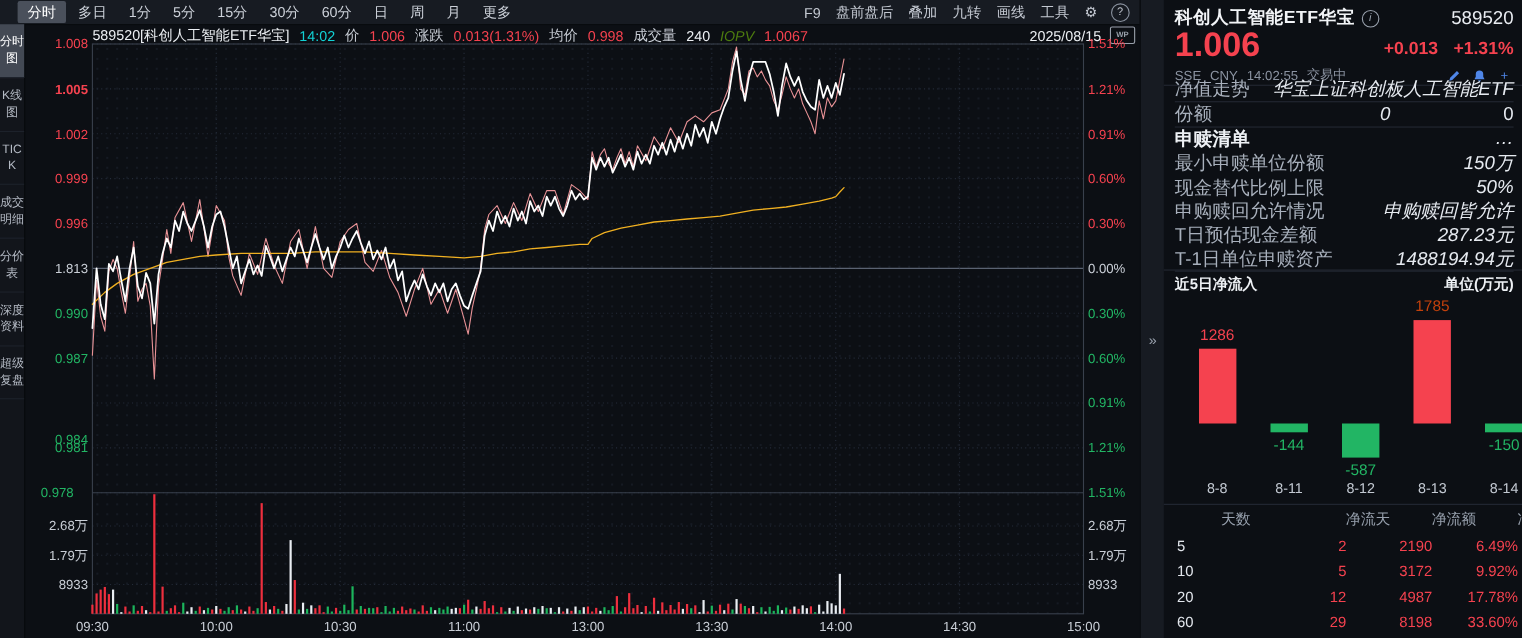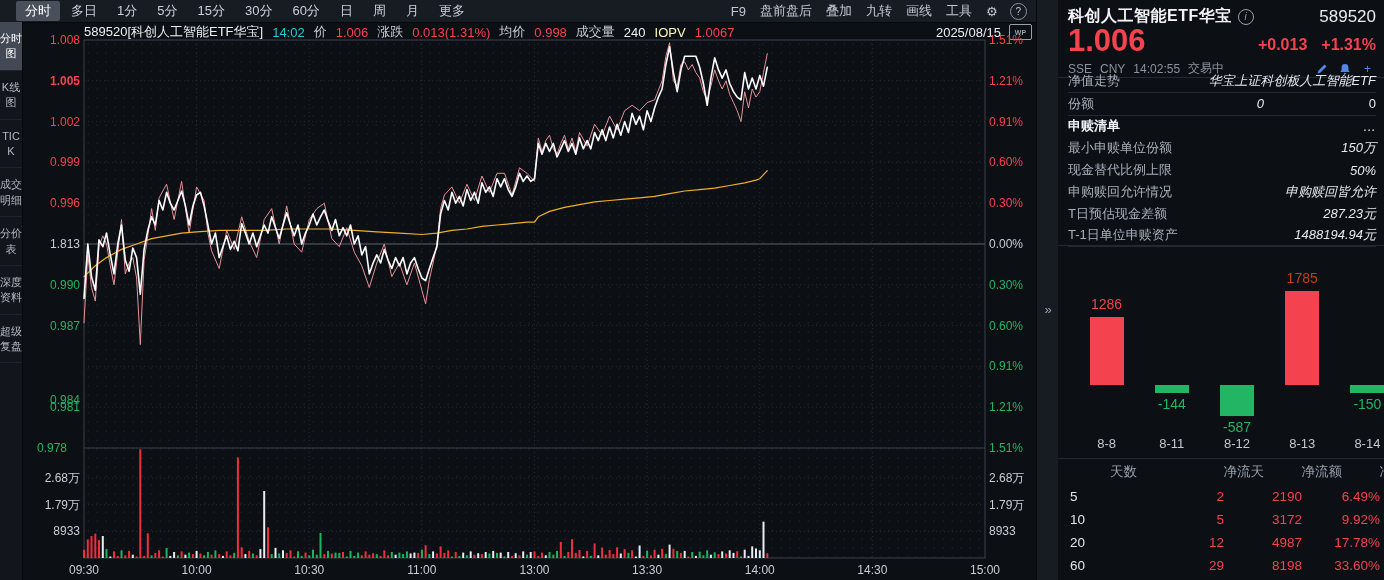--- a/index.html
+++ b/index.html
@@ -17,21 +17,21 @@
   .circ{display:inline-flex;width:15px;height:15px;border:1px solid #8b93a0;border-radius:50%;
         align-items:center;justify-content:center;font-size:10px;padding:0;margin:0 3px;}
   
   #sidebar{position:absolute;left:0;top:22px;width:22px;height:558px;background:#12151b;border-right:1px solid #06080b;}
   .vitem{width:22px;text-align:center;font-size:11px;color:#b4bac4;padding:9px 0 8px 0;line-height:1.4;
          word-break:break-all;border-bottom:1px solid #1d222b;cursor:default;}
   .vitem.sel{background:#434954;color:#fff;}
   
   #chart-header{position:absolute;left:84px;top:24px;right:352px;height:16px;display:flex;
                 align-items:center;gap:9px;font-size:13px;white-space:nowrap;}
-  .hl{color:#c9ced6;} .hw{color:#eceff3;} .hr{color:#f5424f;} .hc{color:#12d1d4;} .hb{color:#fef9c3;}
+  .hl{color:#c9ced6;} .hw{color:#eceff3;} .hr{color:#f5424f;} .hc{color:#12d1d4;} .hb{color:#4d7c0f;font-style:italic;}
   #hdr-right{margin-left:auto;display:flex;align-items:center;gap:8px;}
   #wp-icon{display:inline-flex;width:21px;height:14px;border:1px solid #99a0ab;border-radius:2px;
            color:#99a0ab;font-size:7px;font-weight:bold;align-items:center;justify-content:center;}
   .axlab{position:absolute;font-size:12px;line-height:14px;white-space:nowrap;}
   #plot-hit{position:absolute;left:84px;top:40px;width:901px;height:518px;
             background-image:radial-gradient(#151a23 1px,transparent 1px);background-size:9px 9px;}
   svg#chart-svg{position:absolute;left:0;top:0;pointer-events:none;}
   
   #collapse-strip{position:absolute;left:1036px;top:0;width:22px;height:580px;background:#171b22;
                   border-left:1px solid #06080b;border-right:1px solid #06080b;}
@@ -45,21 +45,21 @@
   #qp-code{margin-left:auto;font-size:17px;color:#e8ebf0;}
   #qp-price-row{position:absolute;left:10px;right:8px;top:24px;display:flex;align-items:flex-end;}
   #qp-price{font-size:31px;font-weight:bold;color:#f5424f;line-height:34px;}
   #qp-change{margin-left:auto;font-size:16px;font-weight:bold;color:#f5424f;display:flex;gap:14px;padding-bottom:4px;}
   #qp-meta-row{position:absolute;left:10px;right:8px;top:60px;display:flex;align-items:center;
                font-size:12px;color:#8b93a1;gap:8px;}
   #qp-meta-icons{margin-left:auto;display:flex;gap:6px;}
   .mic{width:17px;height:14px;display:inline-flex;align-items:center;justify-content:center;color:#4f86e8;font-size:12px;}
   #qp-div1{position:absolute;left:0;right:0;top:77px;border-top:1px solid #232833;}
   #qp-rows{position:absolute;left:10px;right:8px;top:70px;}
-  .qrow{position:relative;height:21.8px;display:flex;align-items:center;font-size:13px;}
+  .qrow{position:relative;height:21.8px;display:flex;align-items:center;font-size:17px;}
   .qrow.divb{border-bottom:1px solid #232833;}
   .qlab{color:#a8b0bc;} .qlab.bold{color:#eef1f5;font-weight:bold;}
   .qval{margin-left:auto;color:#e6eaf0;font-style:italic;}
   .qval2{position:absolute;right:0;color:#e6eaf0;}
   .qval.mid{margin-right:112px;}
   #flow-div{position:absolute;left:0;right:0;top:245px;border-top:1px solid #232833;}
   #flow-title-row{position:absolute;left:10px;right:8px;top:250px;display:flex;font-size:13.5px;font-weight:bold;color:#eef1f5;}
   #flow-unit{margin-left:auto;}
   .fbar{position:absolute;width:34px;}
   .fval{position:absolute;width:64px;text-align:center;font-size:14px;}
@@ -452,20 +452,24 @@
           <span class="qlab">T日预估现金差额</span>
           <span class="qval">287.23元</span>
         </div>
         <div class="qrow divb">
           <span class="qlab">T-1日单位申赎资产</span>
           <span class="qval">1488194.94元</span>
         </div>
       </div>
 
     <div id="flow-div"></div>
+    <div id="flow-title-row">
+      <span>近5日净流入</span>
+      <span id="flow-unit">单位(万元)</span>
+    </div>
     <div id="flow-bars">
         <div class="fbar" style="left: 31.6px; top: 317.278px; height: 67.7221px; background: rgb(245, 66, 79);"></div>
         <div class="fval" style="left: 16.6px; top: 296.278px; color: rgb(245, 66, 79);">1286</div>
         <div class="fdate" style="left: 16.6px;">8-8</div>
         <div class="fbar" style="left: 96.8px; top: 385px; height: 7.58319px; background: rgb(34, 181, 100);"></div>
         <div class="fval" style="left: 81.8px; top: 395.583px; color: rgb(34, 181, 100);">-144</div>
         <div class="fdate" style="left: 81.8px;">8-11</div>
         <div class="fbar" style="left: 162px; top: 385px; height: 30.912px; background: rgb(34, 181, 100);"></div>
         <div class="fval" style="left: 147px; top: 418.912px; color: rgb(34, 181, 100);">-587</div>
         <div class="fdate" style="left: 147px;">8-12</div>

